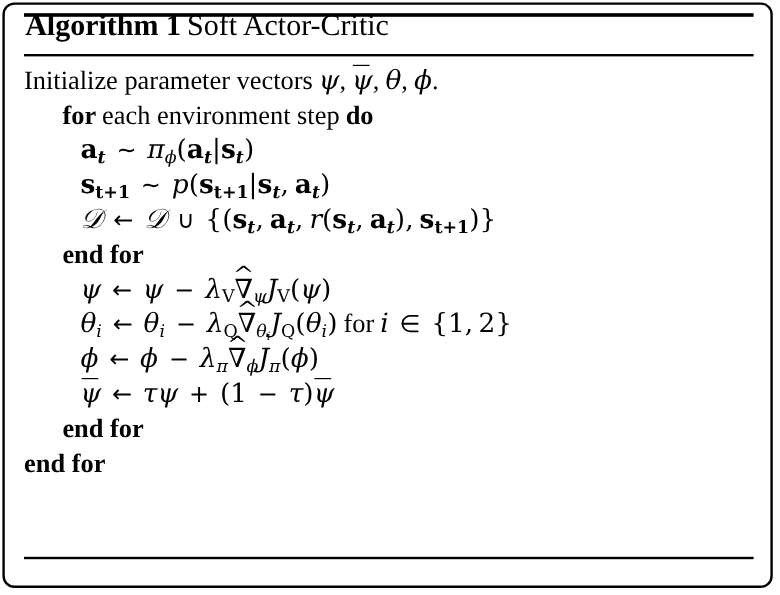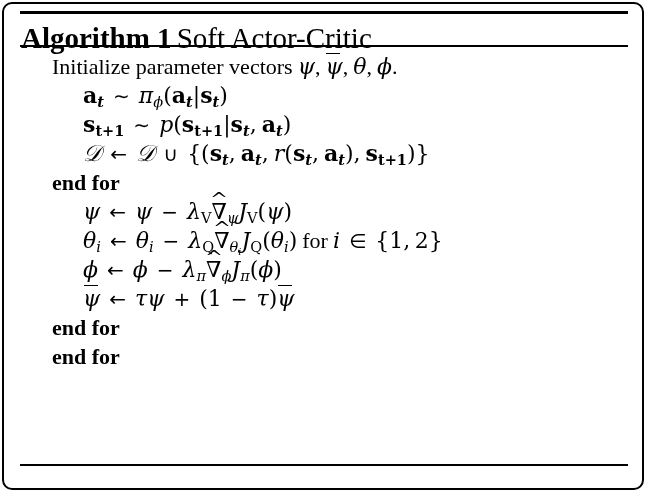--- a/index.html
+++ b/index.html
@@ -48,22 +48,22 @@
     left: 16px;
     top: 460px;
     width: 608px;
     height: 2px;
     background: #000000;
   }
 
   .algo-title {
     position: absolute;
     left: 17px;
-    top: 20px;
-    font-size: 29px;
+    top: 4px;
+    font-size: 25px;
     line-height: 28px;
     white-space: nowrap;
   }
   .algo-title .kw { font-weight: bold; }
 
   #algo-body {
     position: absolute;
     left: 0;
     top: 48px;
     width: 642px;
@@ -71,23 +71,23 @@
 
   .line {
     position: relative;
     height: 29px;
     font-size: 22px;
     line-height: 29px;
     white-space: nowrap;
   }
 
   
-  .ind1 { padding-left: 48px; }
+  .ind1 { padding-left: 16px; }
   .ind2 { padding-left: 48px; }
-  .ind3 { padding-left: 63px; margin-left: 16px; }
+  .ind3 { padding-left: 63px; }
 
   .kw { font-weight: bold; }
 
   
   .math {
     font-family: "DejaVu Serif", "Liberation Serif", serif;
     font-style: italic;
     font-size: 22px;
   }
   .mathup {
@@ -162,20 +162,23 @@
 
   <div class="rule-mid"></div>
 
   <div id="algo-body">
 
     <div class="line ind1">
       <span class="roman">Initialize parameter vectors</span><span class="sp"></span><span class="math">ψ</span><span class="roman">,</span><span class="sp"></span><span class="math ovl">ψ</span><span class="roman">,</span><span class="sp"></span><span class="math">θ</span><span class="roman">,</span><span class="sp"></span><span class="math">ϕ</span><span class="roman">.</span>
     </div>
 
 
+    <div class="line ind2">
+      <span class="kw">for</span><span class="sp"></span><span class="roman">each environment step</span><span class="sp"></span><span class="kw">do</span>
+    </div>
 
     <div class="line ind3">
       <span class="vec">a<sub>t</sub></span><span class="spw"></span><span class="op">∼</span><span class="spw"></span><span class="math">π<sub>ϕ</sub></span><span class="mathup">(</span><span class="vec">a<sub>t</sub></span><span class="mathup">|</span><span class="vec">s<sub>t</sub></span><span class="mathup">)</span>
     </div>
 
     <div class="line ind3">
       <span class="vec">s<sub><span class="up">t+1</span></sub></span><span class="spw"></span><span class="op">∼</span><span class="spw"></span><span class="math">p</span><span class="mathup">(</span><span class="vec">s<sub><span class="up">t+1</span></sub></span><span class="mathup">|</span><span class="vec">s<sub>t</sub></span><span class="mathup">,</span><span class="sp"></span><span class="vec">a<sub>t</sub></span><span class="mathup">)</span>
     </div>
 
     <div class="line ind3">

